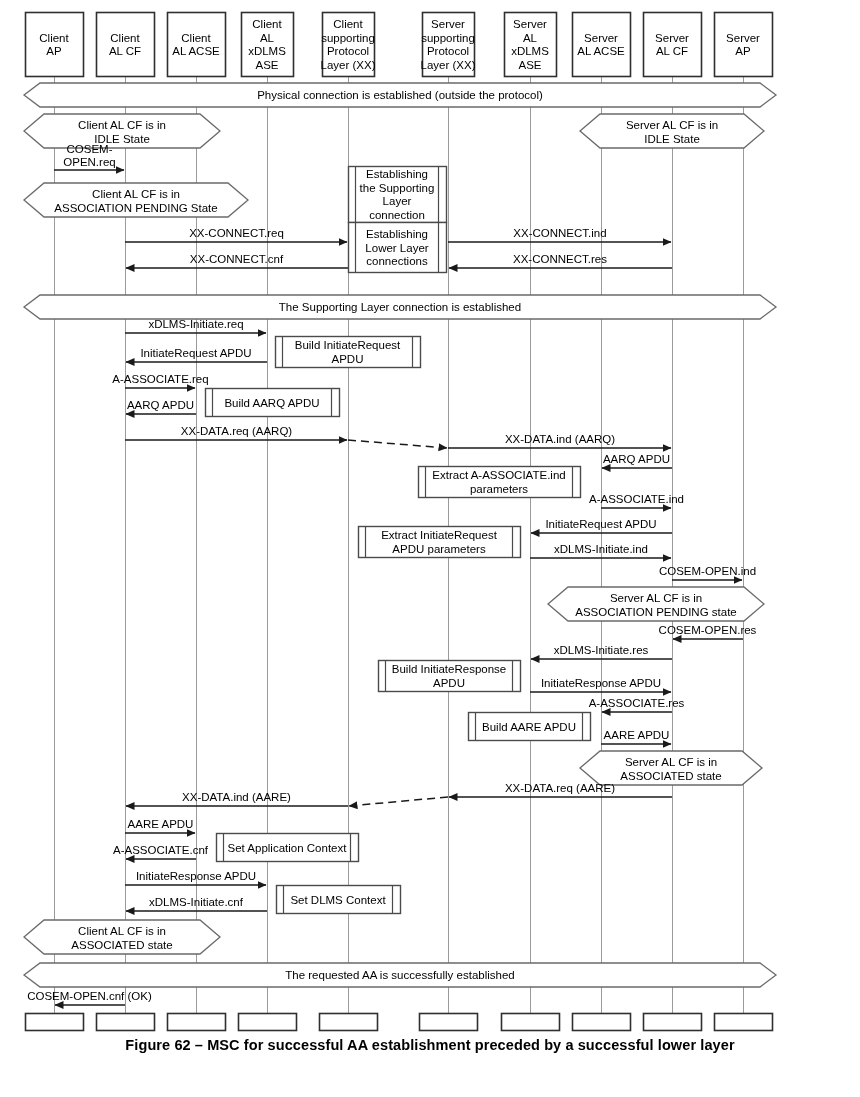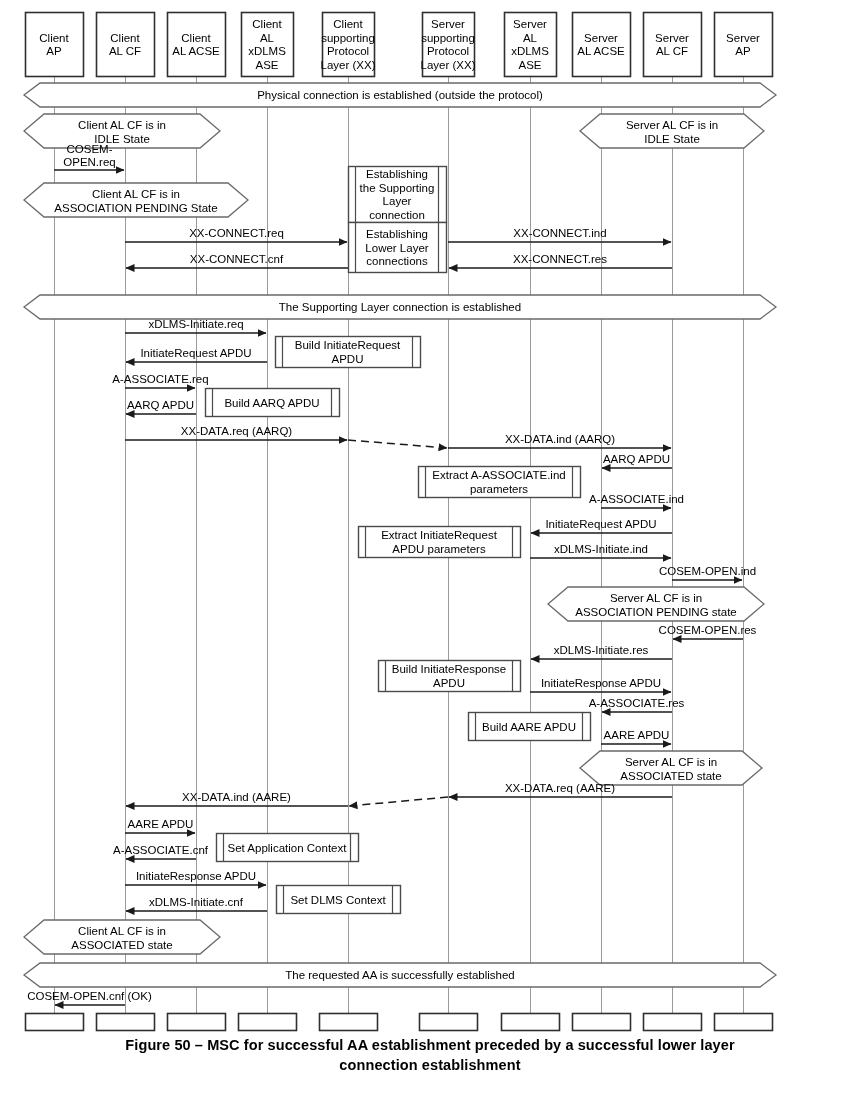--- a/index.html
+++ b/index.html
@@ -384,17 +384,16 @@
           <rect x="419.5" y="1013.5" width="58" height="17" class="footbox"></rect>
           <rect x="501.5" y="1013.5" width="58" height="17" class="footbox"></rect>
           <rect x="572.5" y="1013.5" width="58" height="17" class="footbox"></rect>
           <rect x="643.5" y="1013.5" width="58" height="17" class="footbox"></rect>
           <rect x="714.5" y="1013.5" width="58" height="17" class="footbox"></rect>
         </g>
     </svg>
   </div>
 
   <div id="caption">
-    <div>Figure 50 – MSC for successful AA establishment preceded by a successful lower layer</div>
-    <div>connection establishment</div>
+    <div>Figure 62 – MSC for successful AA establishment preceded by a successful lower layer</div>
   </div>
 
 </div>
 
 </body></html>

